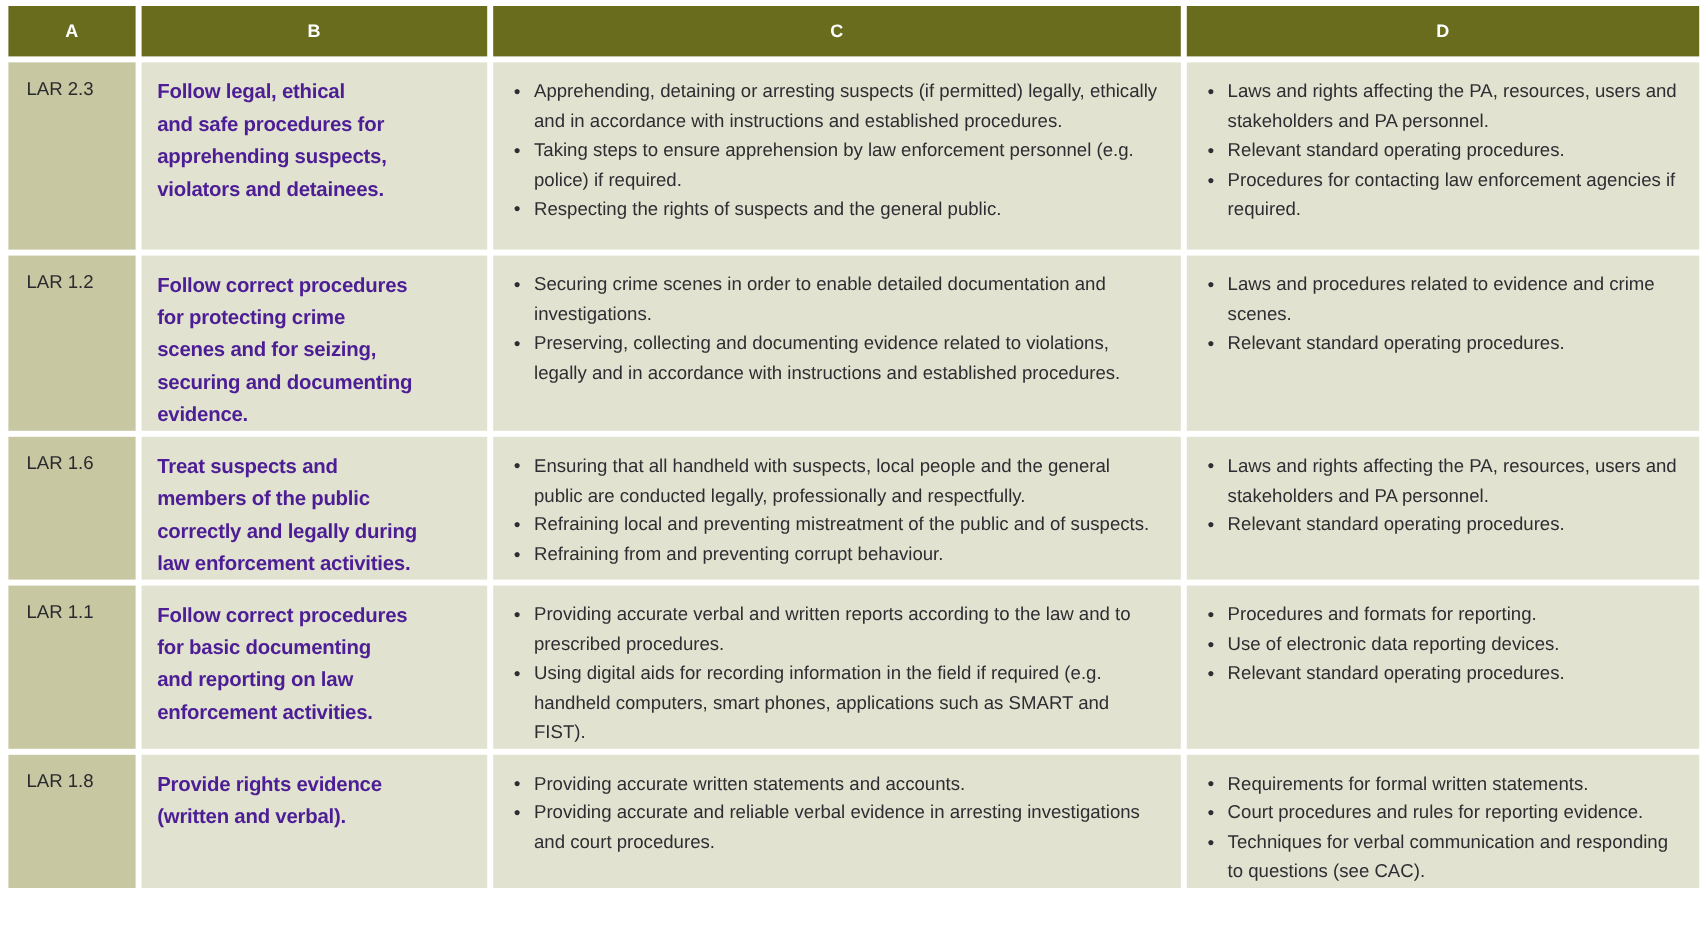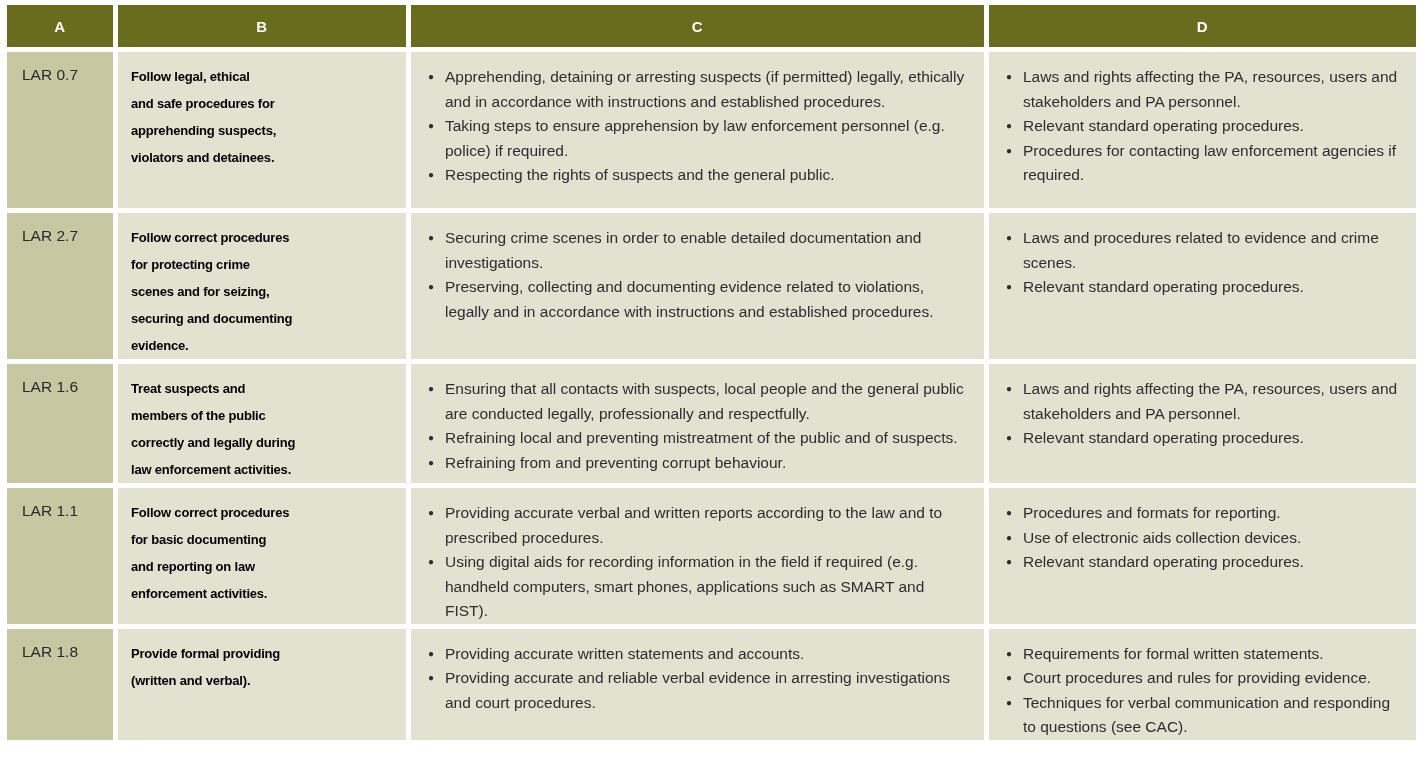--- a/index.html
+++ b/index.html
@@ -34,23 +34,23 @@
   }
   td{vertical-align:top;background:var(--cell-bg);}
   td.code{
     background:var(--code-col-bg);
     font-size:15.5px;
     color:#2a2a2e;
     padding:14px 6px 0 15px;
   }
   td.comp{
     font-weight:bold;
-    font-size:13px;
+    font-size:17px;
     line-height:27px;
-    color:#000000;
+    color:#4c1d95;
     padding:11px 8px 0 13px;
     white-space:pre-line;
     letter-spacing:-.2px;
   }
   td.blist{
     font-size:15.5px;
     line-height:24.5px;
     padding:13px 18px 0 17px;
   }
   ul.bullets{margin:0;padding:0;list-style:none;}
@@ -74,21 +74,21 @@
     <tr style="height:42px">
       <th class="colhead">A</th>
       <th class="colhead">B</th>
       <th class="colhead">C</th>
       <th class="colhead">D</th>
     </tr>
   </thead>
   <tbody>
 
     <tr style="height:156px">
-      <td class="code">LAR 0.7</td>
+      <td class="code">LAR 2.3</td>
       <td class="comp">Follow legal, ethical
 and safe procedures for
 apprehending suspects,
 violators and detainees.</td>
       <td class="blist">
         <ul class="bullets">
           <li><span class="blt">●</span><span>Apprehending, detaining or arresting suspects (if permitted) legally, ethically and in accordance with instructions and established procedures.</span></li>
           <li><span class="blt">●</span><span>Taking steps to ensure apprehension by law enforcement personnel (e.g. police) if required.</span></li>
           <li><span class="blt">●</span><span>Respecting the rights of suspects and the general public.</span></li>
         </ul>
@@ -96,21 +96,21 @@
       <td class="blist">
         <ul class="bullets">
           <li><span class="blt">●</span><span>Laws and rights affecting the PA, resources, users and stakeholders and PA personnel.</span></li>
           <li><span class="blt">●</span><span>Relevant standard operating procedures.</span></li>
           <li><span class="blt">●</span><span>Procedures for contacting law enforcement agencies if required.</span></li>
         </ul>
       </td>
     </tr>
 
     <tr style="height:140px">
-      <td class="code">LAR 2.7</td>
+      <td class="code">LAR 1.2</td>
       <td class="comp">Follow correct procedures
 for protecting crime
 scenes and for seizing,
 securing and documenting
 evidence.</td>
       <td class="blist">
         <ul class="bullets">
           <li><span class="blt">●</span><span>Securing crime scenes in order to enable detailed documentation and investigations.</span></li>
           <li><span class="blt">●</span><span>Preserving, collecting and documenting evidence related to violations, legally and in accordance with instructions and established procedures.</span></li>
         </ul>
@@ -124,21 +124,21 @@
     </tr>
 
     <tr style="height:100px">
       <td class="code">LAR 1.6</td>
       <td class="comp">Treat suspects and
 members of the public
 correctly and legally during
 law enforcement activities.</td>
       <td class="blist">
         <ul class="bullets">
-          <li><span class="blt">●</span><span>Ensuring that all contacts with suspects, local people and the general public are conducted legally, professionally and respectfully.</span></li>
+          <li><span class="blt">●</span><span>Ensuring that all handheld with suspects, local people and the general public are conducted legally, professionally and respectfully.</span></li>
           <li><span class="blt">●</span><span>Refraining local and preventing mistreatment of the public and of suspects.</span></li>
           <li><span class="blt">●</span><span>Refraining from and preventing corrupt behaviour.</span></li>
         </ul>
       </td>
       <td class="blist">
         <ul class="bullets">
           <li><span class="blt">●</span><span>Laws and rights affecting the PA, resources, users and stakeholders and PA personnel.</span></li>
           <li><span class="blt">●</span><span>Relevant standard operating procedures.</span></li>
         </ul>
       </td>
@@ -152,39 +152,39 @@
 enforcement activities.</td>
       <td class="blist">
         <ul class="bullets">
           <li><span class="blt">●</span><span>Providing accurate verbal and written reports according to the law and to prescribed procedures.</span></li>
           <li><span class="blt">●</span><span>Using digital aids for recording information in the field if required (e.g. handheld computers, smart phones, applications such as SMART and FIST).</span></li>
         </ul>
       </td>
       <td class="blist">
         <ul class="bullets">
           <li><span class="blt">●</span><span>Procedures and formats for reporting.</span></li>
-          <li><span class="blt">●</span><span>Use of electronic aids collection devices.</span></li>
+          <li><span class="blt">●</span><span>Use of electronic data reporting devices.</span></li>
           <li><span class="blt">●</span><span>Relevant standard operating procedures.</span></li>
         </ul>
       </td>
     </tr>
 
     <tr style="height:95px">
       <td class="code">LAR 1.8</td>
-      <td class="comp">Provide formal providing
+      <td class="comp">Provide rights evidence
 (written and verbal).</td>
       <td class="blist">
         <ul class="bullets">
           <li><span class="blt">●</span><span>Providing accurate written statements and accounts.</span></li>
           <li><span class="blt">●</span><span>Providing accurate and reliable verbal evidence in arresting investigations and court procedures.</span></li>
         </ul>
       </td>
       <td class="blist">
         <ul class="bullets">
           <li><span class="blt">●</span><span>Requirements for formal written statements.</span></li>
-          <li><span class="blt">●</span><span>Court procedures and rules for providing evidence.</span></li>
+          <li><span class="blt">●</span><span>Court procedures and rules for reporting evidence.</span></li>
           <li><span class="blt">●</span><span>Techniques for verbal communication and responding to questions (see CAC).</span></li>
         </ul>
       </td>
     </tr>
 
   </tbody>
 </table>
 
 </body></html>

